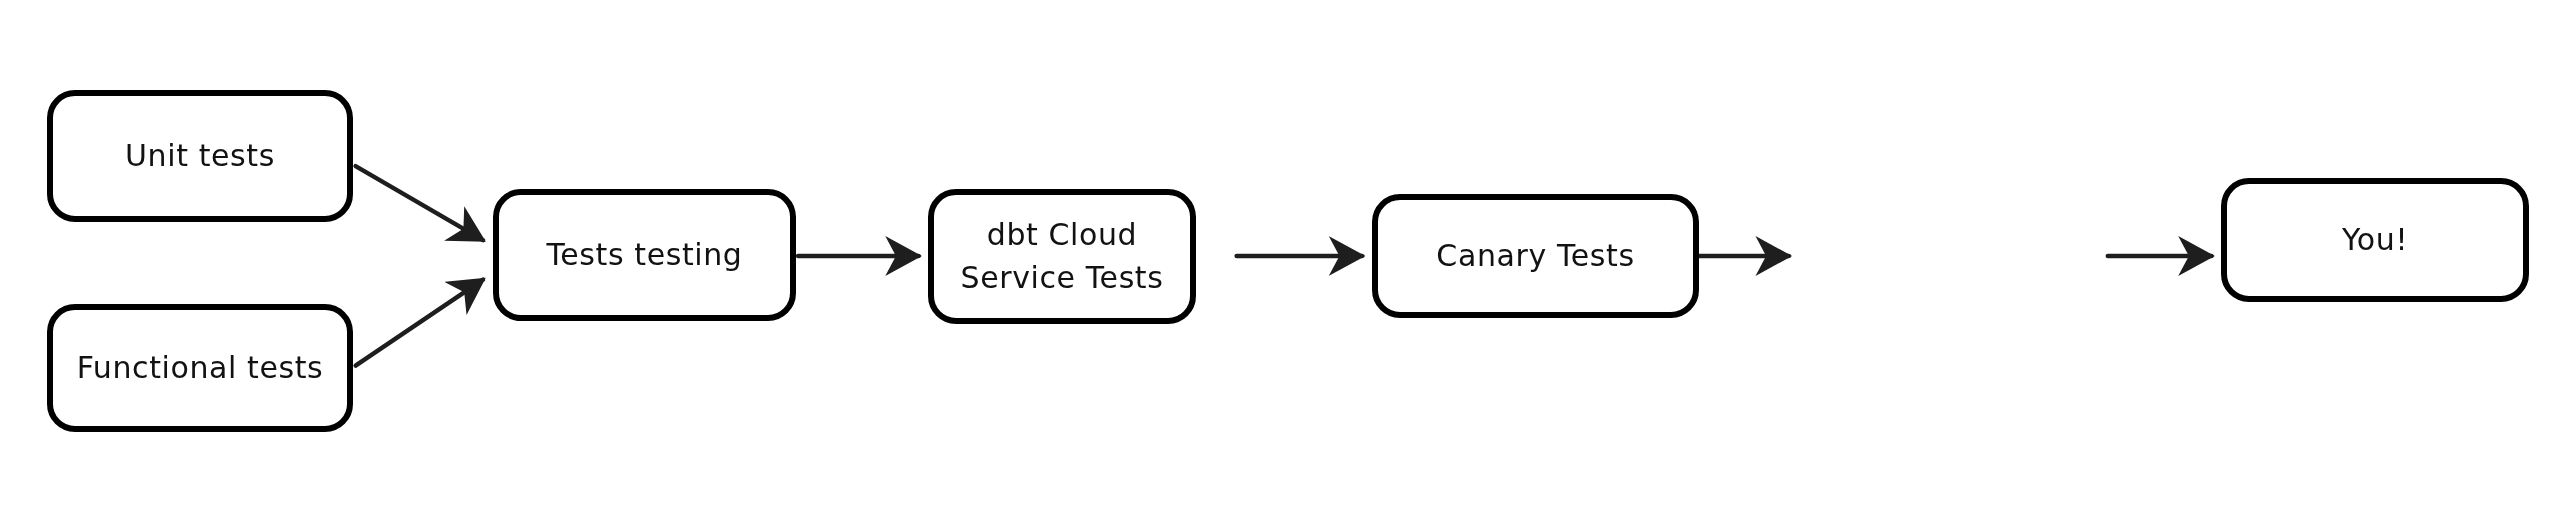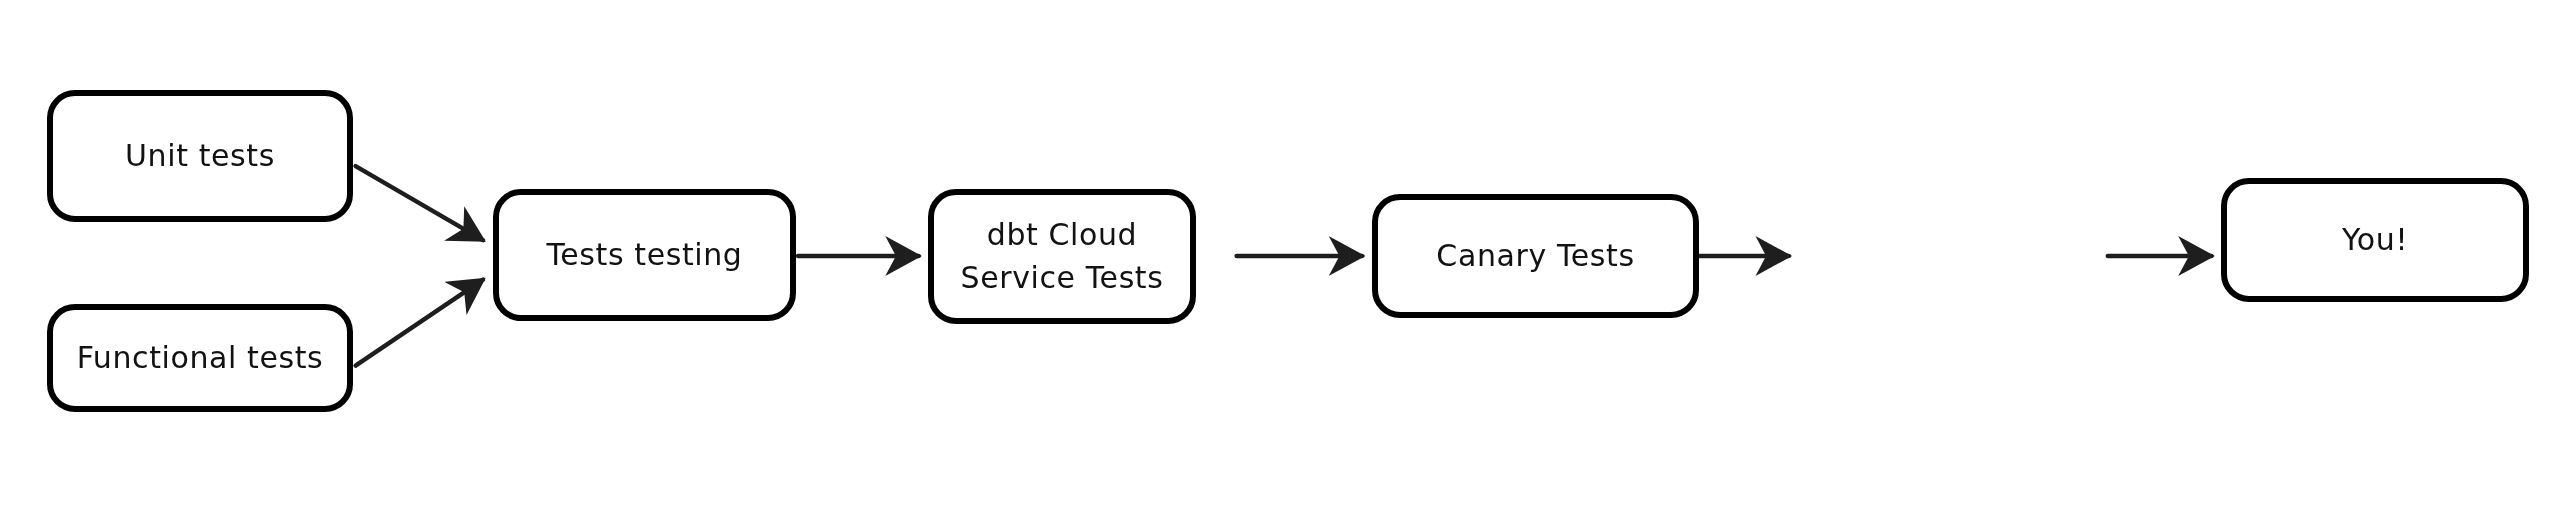--- a/index.html
+++ b/index.html
@@ -37,21 +37,21 @@
   .node-label {
     font-family: "DejaVu Sans", sans-serif;
     font-size: 30px;
     line-height: 1.42;
     color: #121212;
     letter-spacing: 0.6px;
     white-space: pre-line;
     font-weight: 400;
   }
   #n-unit      { left: 47px;   top: 90px;  width: 306px; height: 132px; }
-  #n-functional{ left: 47px;   top: 304px; width: 306px; height: 108px; }
+  #n-functional{ left: 47px;   top: 304px; width: 306px; height: 128px; }
   #n-smoke     { left: 493px;  top: 189px; width: 303px; height: 132px; }
   #n-dbtcloud  { left: 928px;  top: 189px; width: 268px; height: 135px; }
   #n-canary    { left: 1372px; top: 194px; width: 327px; height: 124px; }
   #n-phased    { left: 1799px; top: 194px; width: 307px; height: 124px; }
   #n-you       { left: 2221px; top: 178px; width: 308px; height: 124px; }
 </style>
 </head>
 <body>
 
 <div id="canvas">

